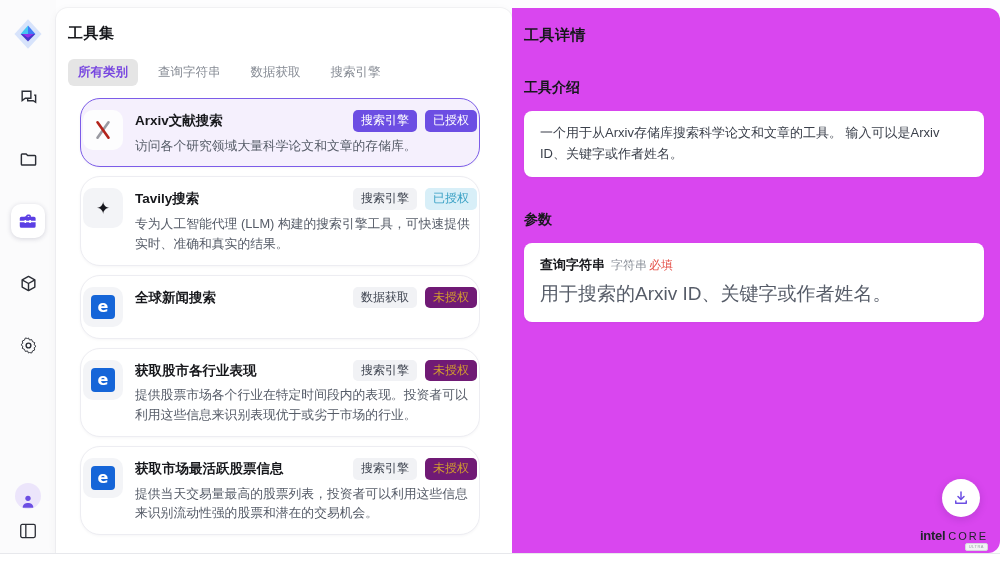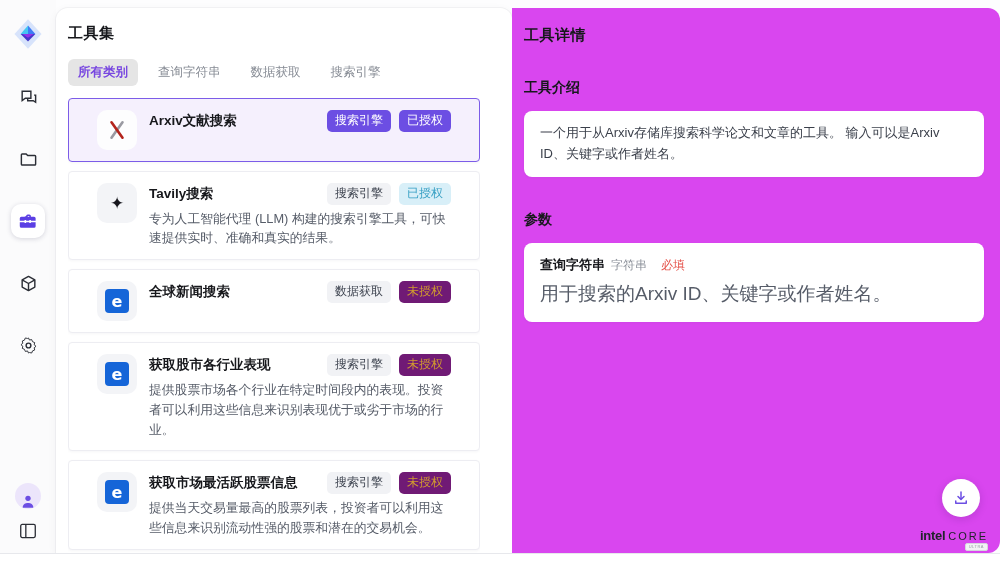--- a/index.html
+++ b/index.html
@@ -24,23 +24,23 @@
     background:#ffffff; border-radius:12px 12px 0 0;
     box-shadow:0 0 0 1px rgba(20,20,60,.04), 0 2px 10px rgba(20,20,60,.05);
     padding:16px 0 0 12px; }
   .panel-title { font-size:15px; font-weight:bold; letter-spacing:.5px; }
   .tabs { display:flex; gap:10px; margin-top:16px; align-items:center; }
   .tab { font-size:12.5px; color:#868b94; padding:5px 10px; border-radius:6px; cursor:pointer; white-space:nowrap; }
   .tab.active { background:#e5e5e5; color:#7847e0; font-weight:bold; }
 
   .tool-list { position:relative; margin-top:12px; height:455px; overflow:hidden;
     display:flex; flex-direction:column; gap:9px; width:412px; }
-  .tool-card { background:#fff; border:1px solid #ededf2; border-radius:4px;
-    padding:11px 28px; display:flex; gap:12px; cursor:pointer;
-    box-shadow:0 1px 3px rgba(20,20,60,.04); flex:none; }
+  .tool-card { background:#fff; border:1px solid #ededf2; border-radius:20px;
+    padding:11px 2px; display:flex; gap:12px; cursor:pointer;
+    box-shadow:0 1px 3px rgba(20,20,60,.04); flex:none;margin-left:12px; }
   .tool-card.selected { border:1.5px solid #7c5ce8; background:#f5f0fd; }
   .tool-icon-box { width:40px; height:40px; border-radius:10px; background:#f3f4f7;
     display:flex; align-items:center; justify-content:center; flex:none; }
   .tool-card.selected .tool-icon-box { background:#fdfdfe; }
   .tool-body { flex:1; min-width:0; }
   .tool-head { display:flex; align-items:flex-start; }
   .tool-name { font-size:13.5px; font-weight:bold; color:#17181c; padding-top:2px; }
   .badges { margin-left:auto; display:flex; gap:8px; flex:none; }
   .badge { font-size:12px; padding:3px 8px; border-radius:5px; white-space:nowrap; line-height:1.3; }
   .badge.solid { background:#6c4ee3; color:#ffffff; }
@@ -57,21 +57,21 @@
 
   
   .panel-details { position:absolute; left:512px; top:8px; width:488px; height:545px;
     background:#d946ef; border-radius:0 12px 12px 0; padding:18px 16px 0 12px; }
   .details-title { font-size:15px; font-weight:bold; letter-spacing:.5px; }
   .section-heading { font-size:14px; font-weight:bold; margin-top:34px; }
   .info-box { background:#ffffff; border-radius:8px; margin-top:14px; padding:12px 16px;
     box-shadow:0 1px 3px rgba(20,20,60,.04); font-size:13px; color:#3a3f4a; line-height:1.6; }
   .param-name { font-size:13px; font-weight:bold; color:#17181c; }
   .param-type { font-size:12px; color:#8a8f98; margin-left:6px; }
-  .param-required { font-size:12px; color:#e5524a; margin-left:14px; }
+  .param-required { font-size:12px; color:#e5524a; margin-left:2px; }
   .param-desc { font-size:19px; color:#565c68; margin-top:4px; }
 
   
   .fab-download { position:absolute; right:20px; bottom:36px; width:38px; height:38px; border-radius:50%;
     background:#ffffff; box-shadow:0 2px 8px rgba(20,20,60,.15); border:none;
     display:flex; align-items:center; justify-content:center; cursor:pointer; }
   .intel-logo { position:absolute; right:12px; bottom:10px; display:flex; align-items:baseline; gap:3px;
     color:#21242b; }
   .intel-word { font-size:13px; font-weight:bold; letter-spacing:-.3px; }
   .core-word { font-size:11px; letter-spacing:2px; text-transform:uppercase; font-weight:400; position:relative; }
@@ -175,20 +175,21 @@
         </span>
       </div>
       <div class="tool-body">
         <div class="tool-head">
           <span class="tool-name">Arxiv文献搜索</span>
           <span class="badges">
             <span class="badge solid">搜索引擎</span>
             <span class="badge solid">已授权</span>
           </span>
         </div>
+        <div class="tool-desc">访问各个研究领域大量科学论文和文章的存储库。</div>
       </div>
     </div>
 
     <div class="tool-card">
       <div class="tool-icon-box">
         <span class="glyph-star">✦</span>
       </div>
       <div class="tool-body">
         <div class="tool-head">
           <span class="tool-name">Tavily搜索</span>

